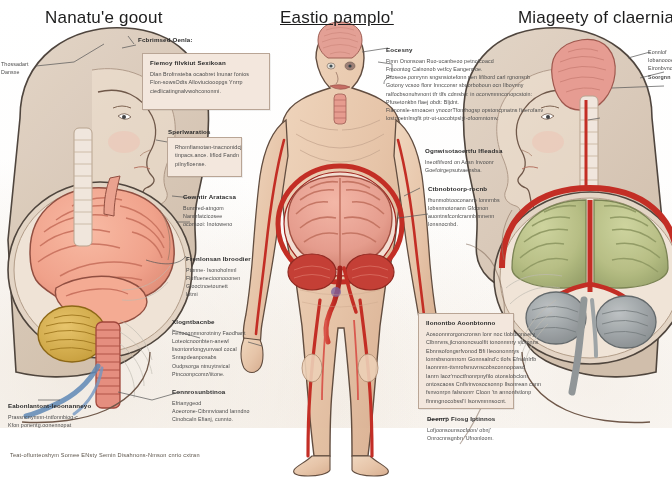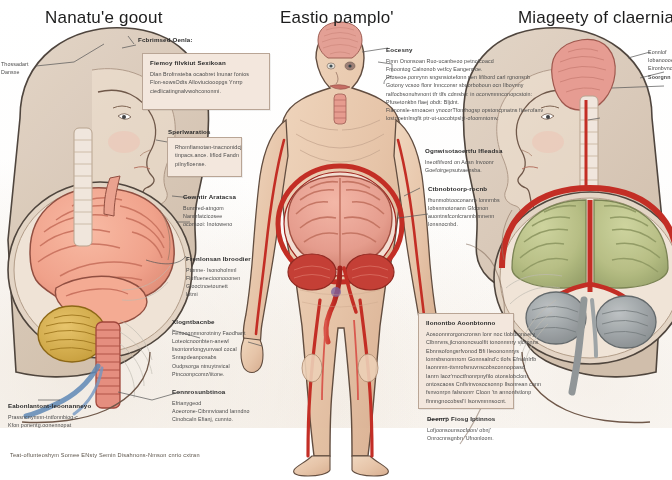--- a/index.html
+++ b/index.html
@@ -481,21 +481,21 @@
     </g>
     <g stroke="#585858" stroke-width=".8" fill="none" opacity=".9">
       <path d="M628,58 L650,52"></path>
       <path d="M640,78 L664,72"></path>
       <path d="M612,88 L664,86"></path>
       <path d="M588,120 L600,118"></path>
     </g>
   </svg>
 
   <div class="title" style="left:45px;top:8px;">Nanatu'e goout</div>
-  <div class="title" style="left:280px;top:8px;">Eastio pamplo'</div>
+  <div class="title" style="left:280px;top:8px;text-decoration:underline;">Eastio pamplo'</div>
   <div class="title" style="left:518px;top:8px;">Miageety of claernia</div>
 
   <div class="freetext" style="left:1px;top:60px;">
     <div class="c-body">
       <div>Thossadart</div>
       <div>Dansxe</div>
     </div>
   </div>
 
   <div class="freetext" style="left:138px;top:36px;">

